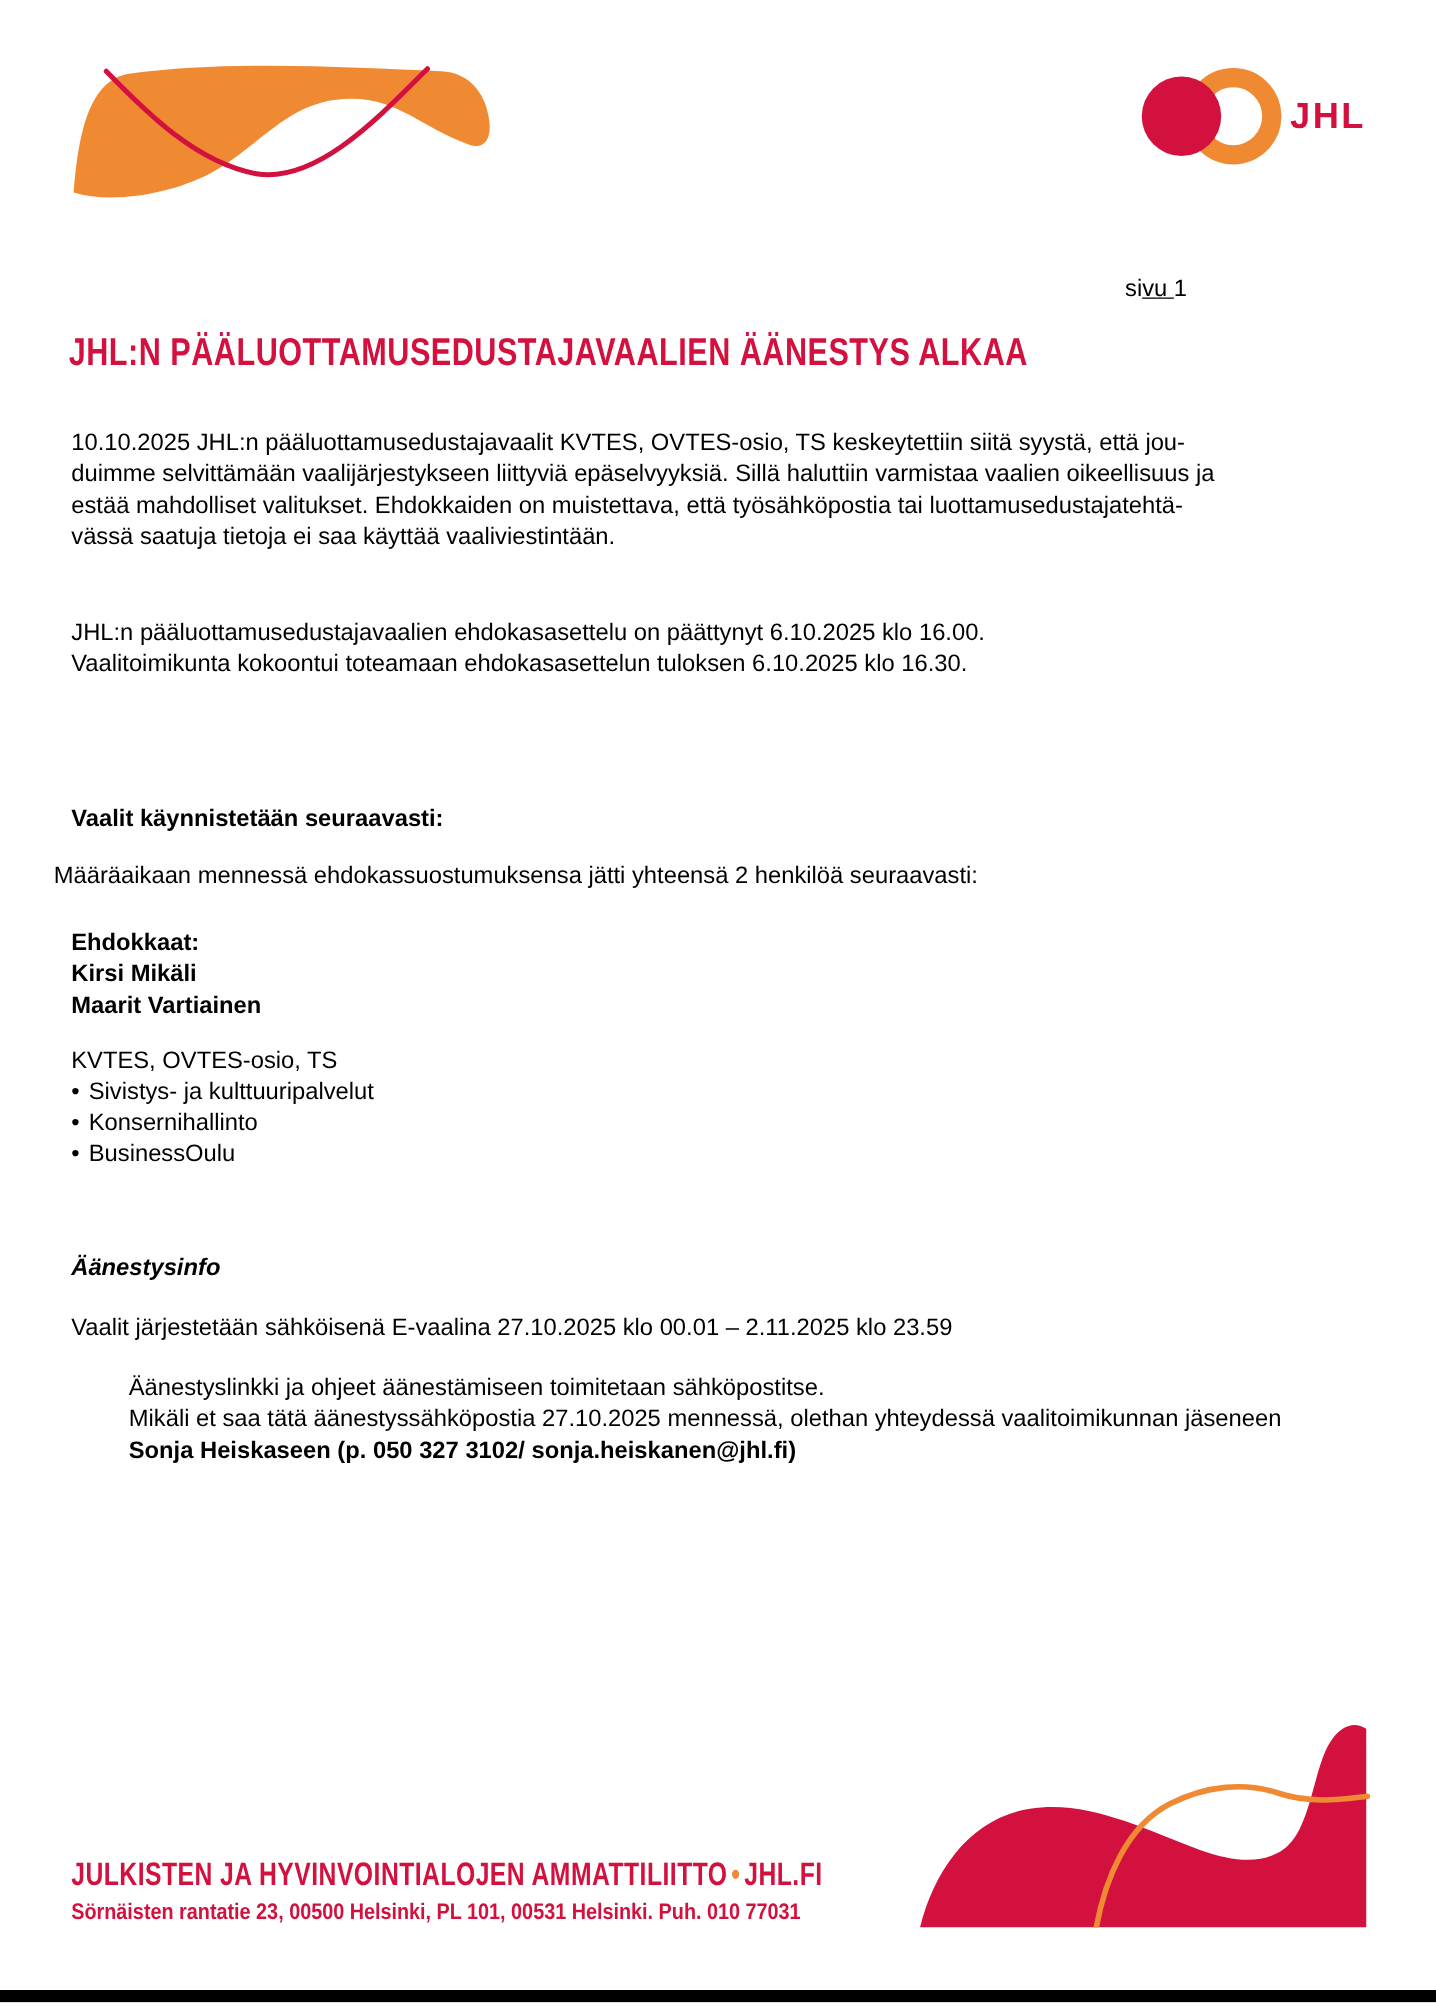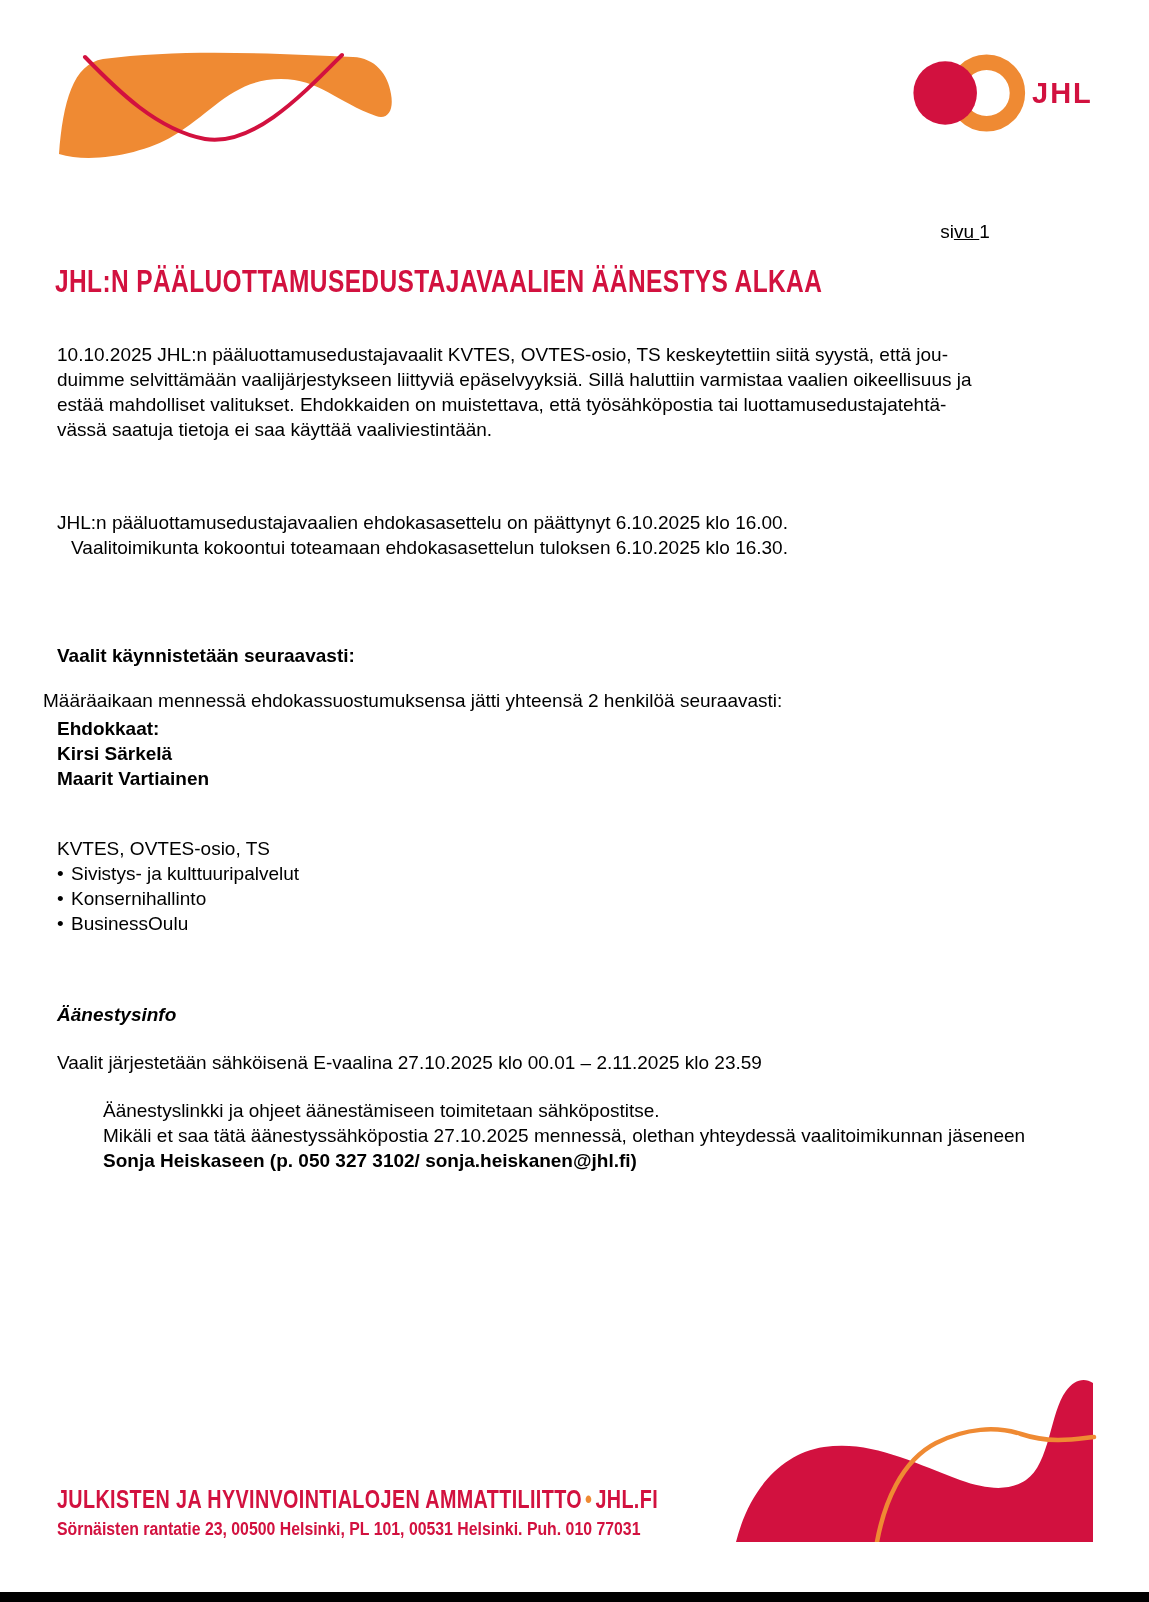--- a/index.html
+++ b/index.html
@@ -23,21 +23,21 @@
   }
   .bold{font-weight:bold;}
   .title{
     left:55px;top:264px;
     font-size:31px;font-weight:bold;color:var(--crimson);
     white-space:nowrap;letter-spacing:0.5px;
     transform:scaleX(0.79);transform-origin:0 50%;
   }
   .page-num{
     left:900px;top:221px;width:130px;
-    font-size:19px;text-align:center;white-space:pre;
+    font-size:19px;text-align:left;white-space:pre;
   }
   .page-num .u{text-decoration:underline;white-space:pre;}
   .logo-wrap{
     left:898px;top:48px;
     display:flex;align-items:center;gap:4px;
   }
   .logo-word{
     font-size:29px;font-weight:bold;color:var(--crimson);
     letter-spacing:2px;
   }
@@ -81,30 +81,30 @@
 
   <div class="abs page-num"><span>si</span><span class="u">vu </span><span>1</span></div>
 
   <h1 class="abs title" style="margin:0;">JHL:N PÄÄLUOTTAMUSEDUSTAJAVAALIEN ÄÄNESTYS ALKAA</h1>
 
   <div class="abs body-text" style="left:57px;top:342px;">10.10.2025 JHL:n pääluottamusedustajavaalit KVTES, OVTES-osio, TS keskeytettiin siitä syystä, että jou-
 duimme selvittämään vaalijärjestykseen liittyviä epäselvyyksiä. Sillä haluttiin varmistaa vaalien oikeellisuus ja
 estää mahdolliset valitukset. Ehdokkaiden on muistettava, että työsähköpostia tai luottamusedustajatehtä-
 vässä saatuja tietoja ei saa käyttää vaaliviestintään.</div>
 
-  <div class="abs body-text" style="left:57px;top:510px;text-align:right;">JHL:n pääluottamusedustajavaalien ehdokasasettelu on päättynyt 6.10.2025 klo 16.00.
+  <div class="abs body-text" style="left:57px;top:494px;">JHL:n pääluottamusedustajavaalien ehdokasasettelu on päättynyt 6.10.2025 klo 16.00.
 Vaalitoimikunta kokoontui toteamaan ehdokasasettelun tuloksen 6.10.2025 klo 16.30.</div>
 
   <div class="abs body-text bold" style="left:57px;top:643px;">Vaalit käynnistetään seuraavasti:</div>
 
   <div class="abs body-text" style="left:43px;top:688px;">Määräaikaan mennessä ehdokassuostumuksensa jätti yhteensä 2 henkilöä seuraavasti:</div>
 
-  <div class="abs candidates bold" style="left:57px;top:716px;font-size:19px;">
+  <div class="abs candidates bold" style="left:57px;top:742px;font-size:19px;">
     <div>Ehdokkaat:</div>
-    <div>Kirsi Särkelä</div>
+    <div>Kirsi Mikäli</div>
     <div>Maarit Vartiainen</div>
   </div>
 
   <div class="abs units" style="left:57px;top:836px;font-size:19px;">
     <div>KVTES, OVTES-osio, TS</div>
     <div class="bullet-line">
       <span class="bullet-glyph">•</span>
       <span>Sivistys- ja kulttuuripalvelut</span>
     </div>
     <div class="bullet-line">

